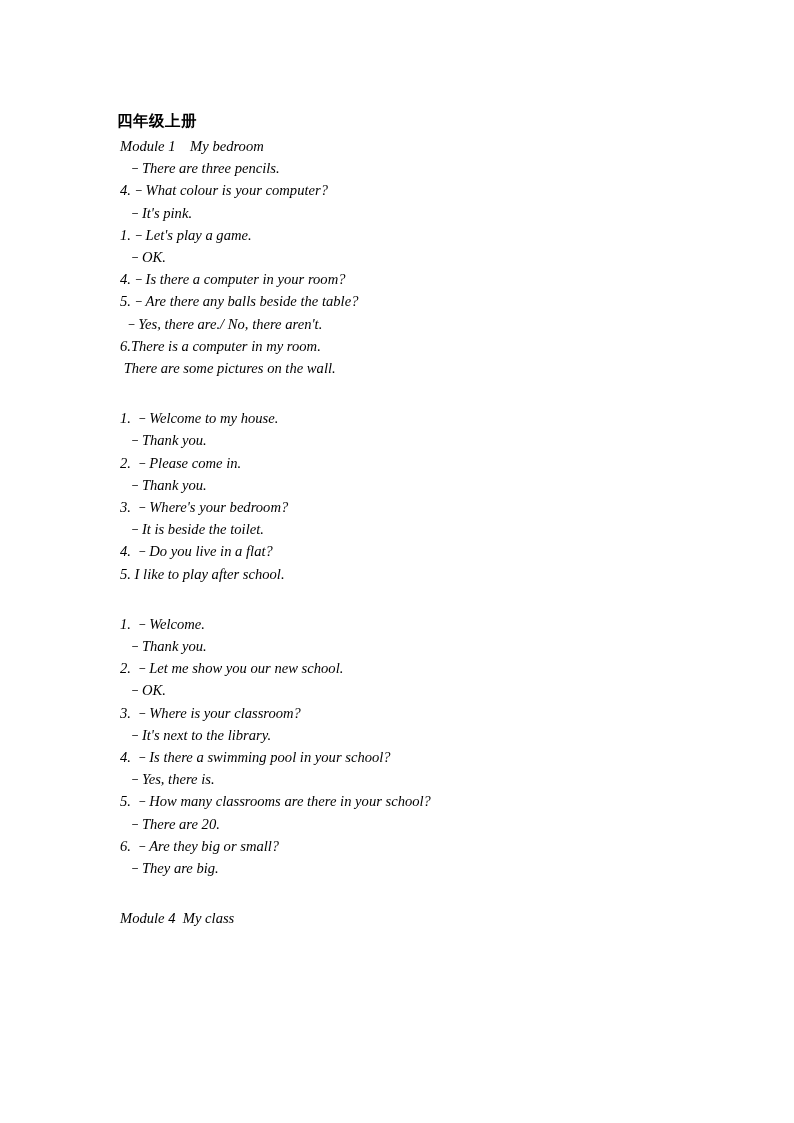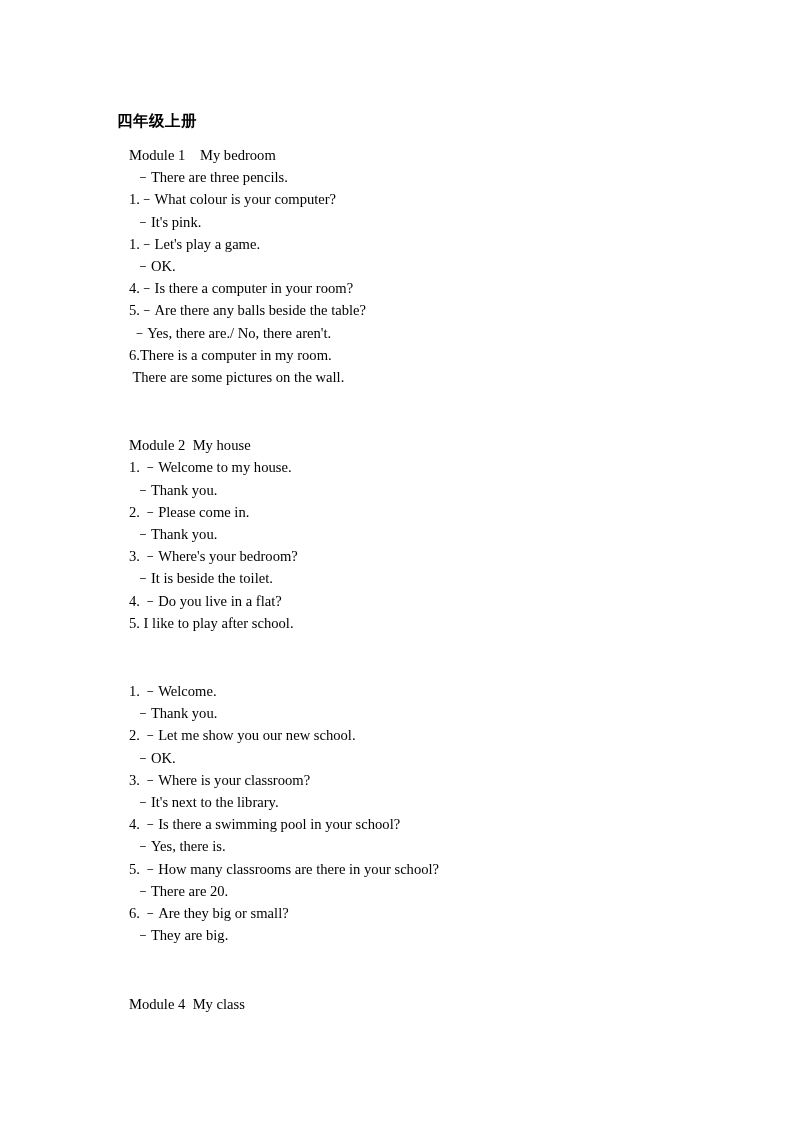--- a/index.html
+++ b/index.html
@@ -31,21 +31,22 @@
   }
   .doc-title {
     font-size: 15.5px;
     font-weight: bold;
     line-height: 22px;
     margin: 0 0 1px 0;
     letter-spacing: 0.5px;
     font-family: "DejaVu Sans", "Liberation Sans", sans-serif;
   }
   .module-block {
-    margin: 12px;
+    margin: 3px;
+    font-style: italic;
   }
   .module-gap {
     height: 22px;
   }
   .line {
     font-size: 14.6px;
     line-height: 22.2px;
     white-space: pre;
     margin: 0;
   }
@@ -66,33 +67,32 @@
 
 <div class="page">
   <div class="content">
 
     <div class="doc-title">四年级上册</div>
 
     <div id="module-list">
         <div class="module-block">
           <div class="line heading">Module 1    My bedroom</div>
           <div class="line">  ﹣There are three pencils.</div>
-          <div class="line">1.﹣What colour is your computer?</div>
+          <div class="line">4.﹣What colour is your computer?</div>
           <div class="line">  ﹣It's pink.</div>
           <div class="line">1.﹣Let's play a game.</div>
           <div class="line">  ﹣OK.</div>
           <div class="line">4.﹣Is there a computer in your room?</div>
           <div class="line">5.﹣Are there any balls beside the table?</div>
           <div class="line"> ﹣Yes, there are./ No, there aren't.</div>
           <div class="line">6.There is a computer in my room.</div>
           <div class="line"> There are some pictures on the wall.</div>
         </div>
         <div class="module-gap"></div>
         <div class="module-block">
-          <div class="line heading">Module 2  My house</div>
           <div class="line">1. ﹣Welcome to my house.</div>
           <div class="line">  ﹣Thank you.</div>
           <div class="line">2. ﹣Please come in.</div>
           <div class="line">  ﹣Thank you.</div>
           <div class="line">3. ﹣Where's your bedroom?</div>
           <div class="line">  ﹣It is beside the toilet.</div>
           <div class="line">4. ﹣Do you live in a flat?</div>
           <div class="line">5. I like to play after school.</div>
         </div>
         <div class="module-gap"></div>

